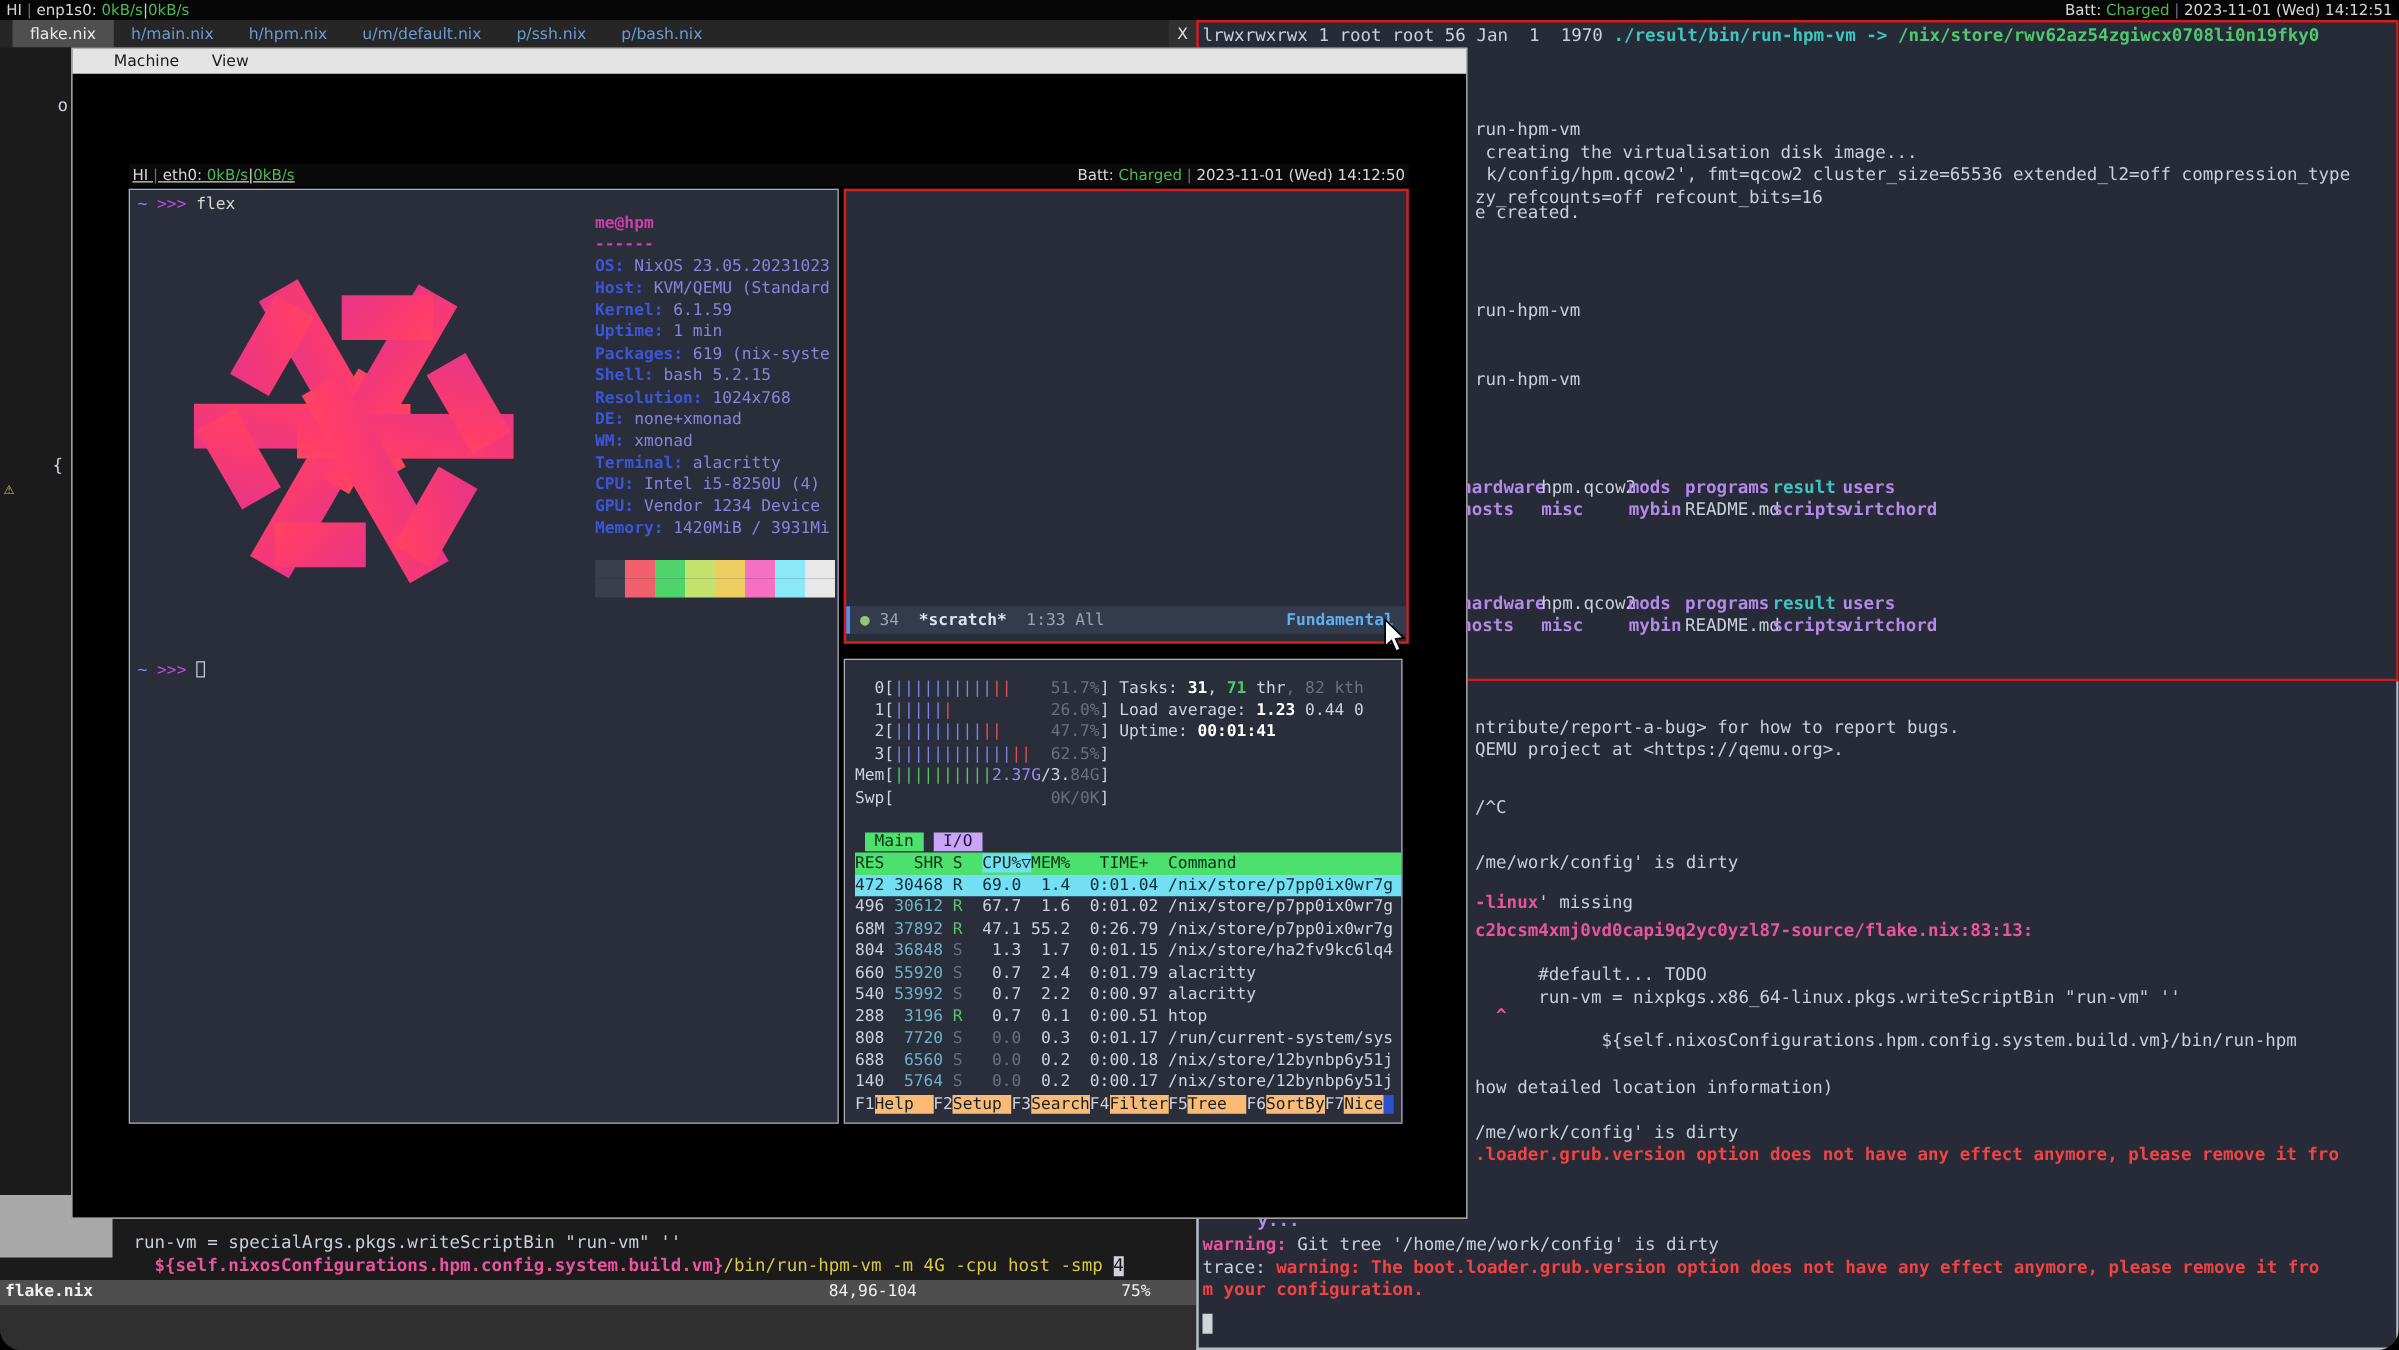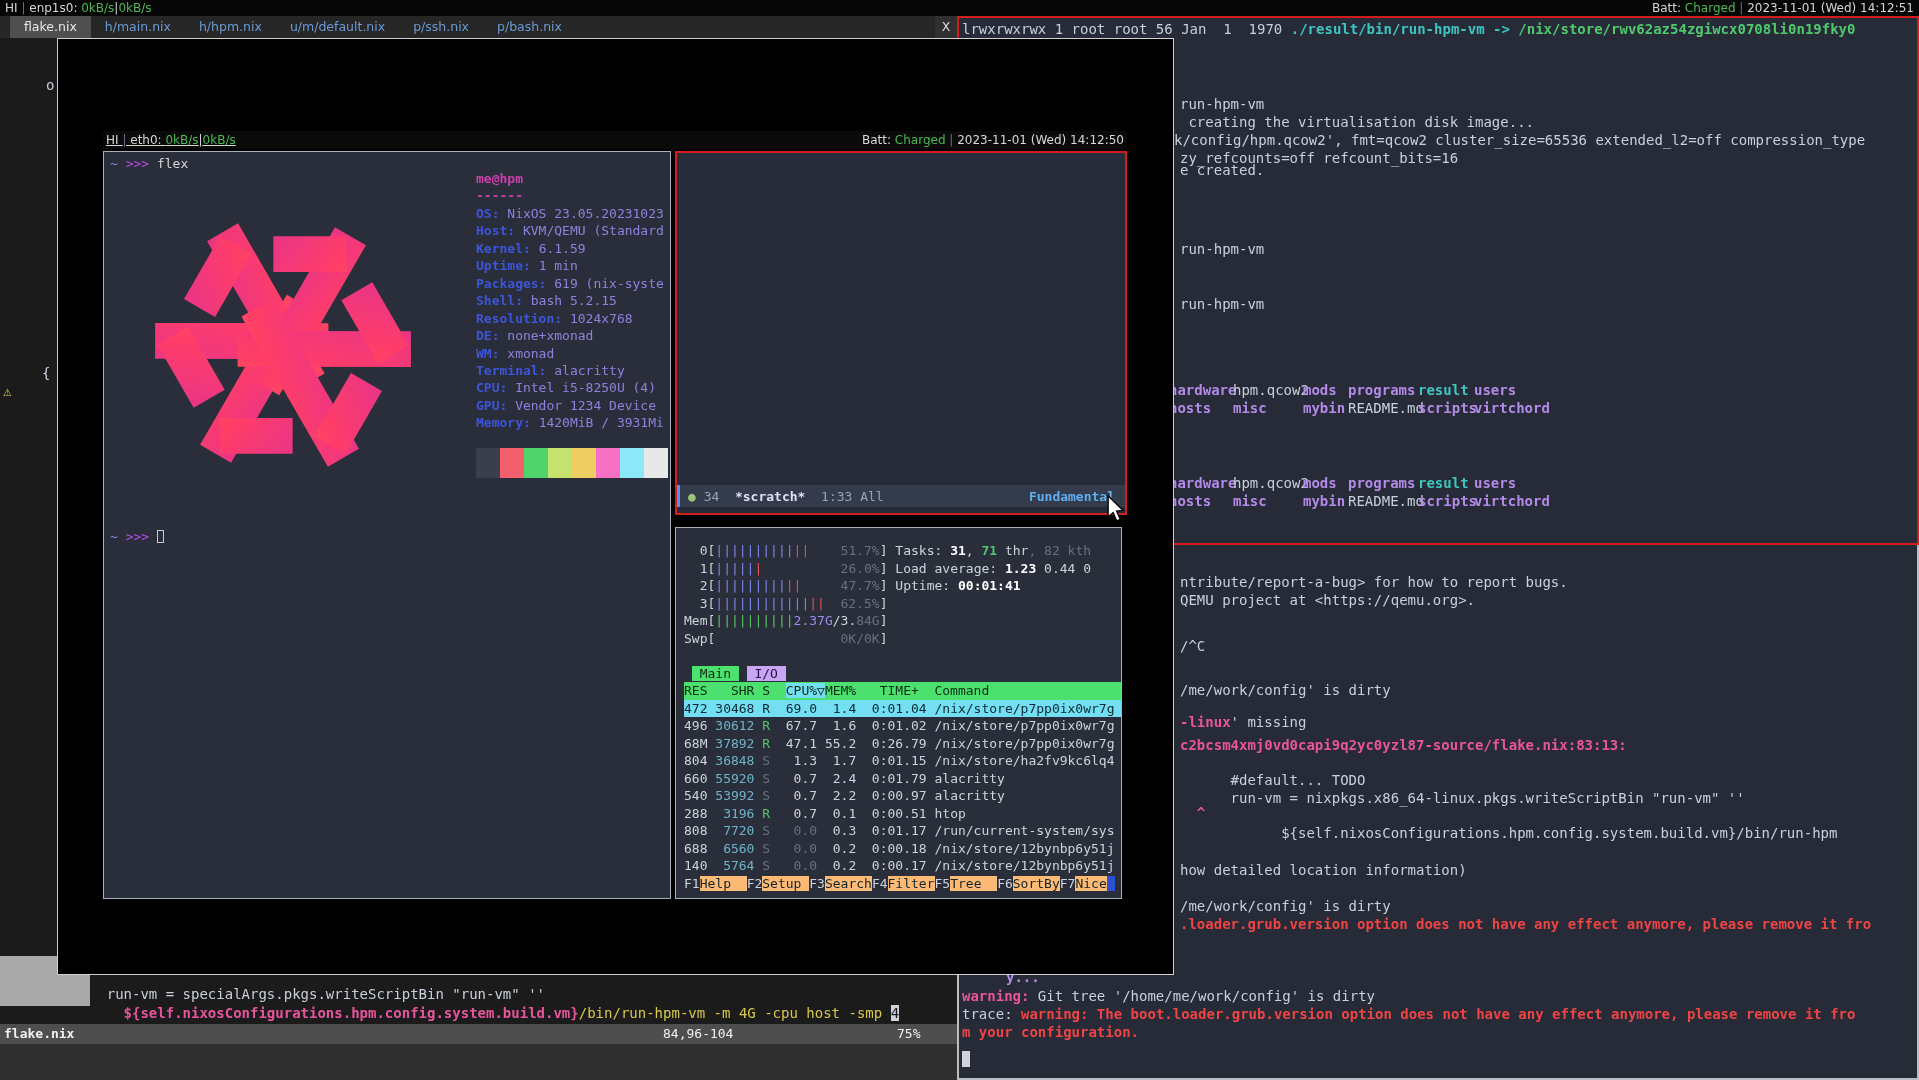--- a/index.html
+++ b/index.html
@@ -1,19 +1,19 @@
 <!DOCTYPE html>
 <html><head>
 <meta charset="utf-8">
 <style>
   * { margin:0; padding:0; box-sizing:border-box; }
   html,body { background:#000; }
   #screen {
     position:relative; width:1919px; height:1080px; overflow:hidden;
-    background:#181818; font-family:"DejaVu Sans Mono", monospace;
+    background:#181818; font-family:"DejaVu Sans Mono", monospace;border-radius:17px;
   }
   
   #host-bar { position:absolute; left:0; top:0; width:1919px; height:16px;
     background:#060606; color:#d6d6d6; font:12px/16px "DejaVu Sans", sans-serif;
     display:flex; justify-content:space-between; padding:0 5px; z-index:3; }
   
   #left-region { position:absolute; left:0; top:16px; width:957px; height:1064px; background:#262626; z-index:0; }
   #tab-bar { position:absolute; left:0; top:0; width:957px; height:22px; background:#262626;
     display:flex; align-items:stretch; padding-left:10px; font:12.5px/22px "DejaVu Sans", sans-serif; }
   .tab { padding:0 14px; color:#6b9bd2; white-space:nowrap; }
@@ -125,20 +125,24 @@
     <div id="gray-block" style="top:940px;"></div>
     <div id="vim-status" style="top:1008px;">
       <span class="fname">flake.nix</span>
       <span class="vpos">84,96-104</span>
       <span class="vpct">75%</span>
     </div>
     <div id="vim-after" style="top:1028px;"></div>
   </div>
 
   <div id="qemu-window">
+    <div id="qemu-menubar">
+      <span>Machine</span>
+      <span>View</span>
+    </div>
     <div id="vm-screen">
       <div id="vm-bar">
         <span style="white-space: pre; text-decoration: underline;"><span>HI </span><span class="c-dim">| </span><span>eth0: </span><span class="c-green">0kB/s</span><span>|</span><span class="c-green">0kB/s</span></span>
         <span style="white-space: pre;"><span>Batt: </span><span class="c-green">Charged</span><span class="c-dim"> | </span><span>2023-11-01 (Wed) 14:12:50</span></span>
       </div>
 
       <div id="vm-terminal">
         <div id="vm-prompt1" style="white-space: pre;"><span class="c-violet2">~</span><span> </span><span class="c-prompt">&gt;&gt;&gt;</span><span> flex</span></div>
         <svg id="nix-logo" width="344" height="322" viewBox="0 0 500 460">
           <defs>
@@ -219,21 +223,21 @@
           <div class="tline "><span>140 </span><span class="c-shr"> 5764</span><span> </span><span class="c-dim">S</span><span>   </span><span class="c-dim">0.0</span><span>  0.2  0:00.17 </span><span>/nix/store/12bynbp6y51j</span></div>
           <div class="tline "><span>F1</span><span class="c-fk">Help  </span><span>F2</span><span class="c-fk">Setup </span><span>F3</span><span class="c-fk">Search</span><span>F4</span><span class="c-fk">Filter</span><span>F5</span><span class="c-fk">Tree  </span><span>F6</span><span class="c-fk">SortBy</span><span>F7</span><span class="c-fk">Nice</span><span class="c-fkc"> </span></div>
         </div>
     </div>
   </div>
 
   <div id="right-top" class="abs-lines">
       <div class="tline " style="left: 3px; top: 2px;"><span>lrwxrwxrwx 1 root root 56 Jan  1  1970 </span><span class="c-cyanb">./result/bin/run-hpm-vm</span><span class="c-cyanb"> -&gt; </span><span class="c-greenb">/nix/store/rwv62az54zgiwcx0708li0n19fky0</span></div>
       <div class="tline " style="left: 221px; top: 77px;"><span>run-hpm-vm</span></div>
       <div class="tline " style="left: 221px; top: 95px;"><span> creating the virtualisation disk image...</span></div>
-      <div class="tline " style="left: 215px; top: 113px;"><span>k/config/hpm.qcow2', fmt=qcow2 cluster_size=65536 extended_l2=off compression_type</span></div>
+      <div class="tline " style="left: 230px; top: 113px;"><span>k/config/hpm.qcow2', fmt=qcow2 cluster_size=65536 extended_l2=off compression_type</span></div>
       <div class="tline " style="left: 221px; top: 131px;"><span>zy_refcounts=off refcount_bits=16</span></div>
       <div class="tline " style="left: 221px; top: 143px;"><span>e created.</span></div>
       <div class="tline " style="left: 221px; top: 222px;"><span>run-hpm-vm</span></div>
       <div class="tline " style="left: 221px; top: 277px;"><span>run-hpm-vm</span></div>
       <div class="tline " style="left: 210px; top: 363px;"><span class="c-purpleb">hardware</span></div>
       <div class="tline " style="left: 274px; top: 363px;"><span>hpm.qcow2</span></div>
       <div class="tline " style="left: 344px; top: 363px;"><span class="c-purpleb">mods</span></div>
       <div class="tline " style="left: 389px; top: 363px;"><span class="c-purpleb">programs</span></div>
       <div class="tline " style="left: 459px; top: 363px;"><span class="c-cyanb">result</span></div>
       <div class="tline " style="left: 515px; top: 363px;"><span class="c-purpleb">users</span></div>

